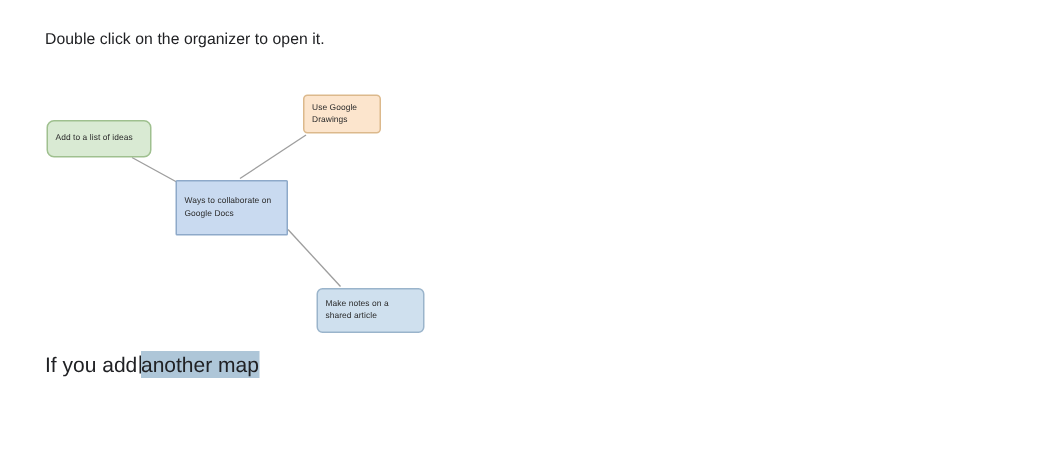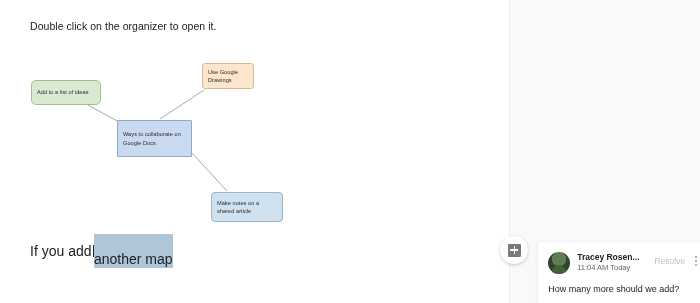--- a/index.html
+++ b/index.html
@@ -52,21 +52,21 @@
     display: inline-block;
     width: 1.5px;
     height: 12px;
     background: #202124;
     vertical-align: middle;
     margin-left: 1px;
   }
   .sel-text {
     background: #aec6d8;
     color: #202124;
-    padding: 17px 0 1px 0;
+    padding: 1px 0 1px 0;
   }
 
   
   .drawing {
     position: absolute;
     left: 0;
     top: 48px;
     width: 503px;
     height: 180px;
   }
@@ -293,46 +293,14 @@
     </div>
 
     <div class="doc-paragraph">
       <span>If you add </span>
         <span class="sel-caret"></span>
         <span class="sel-text">another map</span>
     </div>
 
   </div>
 
-  <div class="rail">
-
-    <div class="add-comment-btn">
-      <span class="add-comment-glyph"></span>
-    </div>
-
-    <div class="comment-card">
-
-      <div class="comment-head">
-
-        <div class="avatar"></div>
-
-        <div class="comment-meta">
-          <div class="comment-author">Tracey Rosen...</div>
-          <div class="comment-time">11:04 AM Today</div>
-        </div>
-
-        <div class="resolve-btn">Resolve</div>
-
-        <div class="kebab">
-          <span></span>
-          <span></span>
-          <span></span>
-        </div>
-
-      </div>
-
-      <div class="comment-body">How many more should we add?</div>
-
-    </div>
-
-  </div>
 
 </div>
 
 </body></html>

